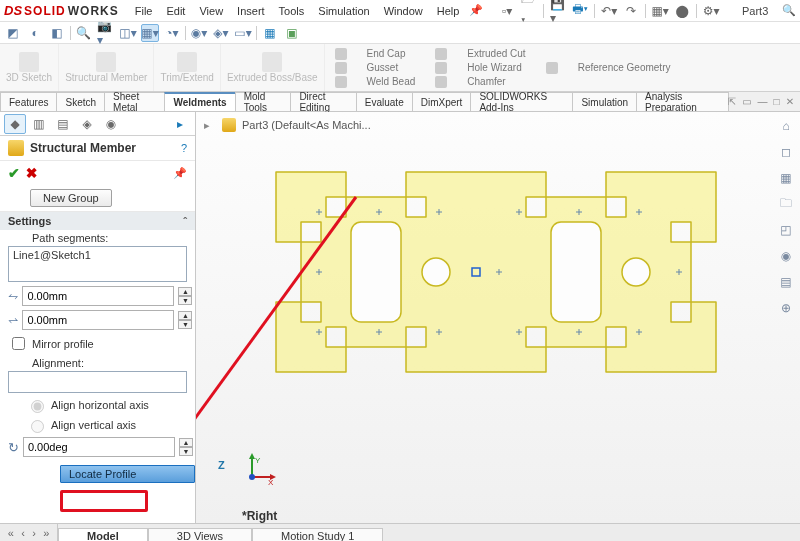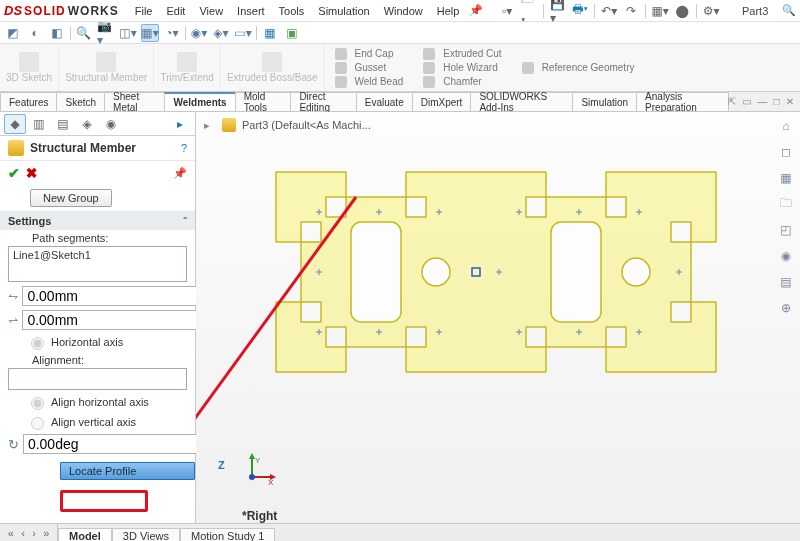--- a/index.html
+++ b/index.html
@@ -24,21 +24,21 @@
   .tb2 { height:22px; display:flex; align-items:center; gap:4px; padding:0 4px; border-bottom:1px solid #e0e0e0;}
   .tb2 .ic { width:18px; height:18px; display:inline-flex; align-items:center; justify-content:center; font-size:12px; color:#5a7aa0;}
   .hl { background:#d0e6f8; border:1px solid #7ab3e0; border-radius:2px;}
 
   
   .ribbon { height:48px; display:flex; align-items:center; border-bottom:1px solid #d0d0d0; background:#f7f7f7;}
   .ribgroup { display:flex; flex-direction:column; align-items:center; justify-content:center; height:100%; padding:0 6px; color:#888; font-size:10px; border-right:1px solid #e6e6e6;}
   .ribgroup.dis { opacity:.55;}
   .ribcmds { display:flex; flex-direction:column; gap:2px; padding:0 10px; height:100%; justify-content:center; color:#777;}
   .ribrow { display:flex; gap:12px; align-items:center;}
-  .ribrow .cmd { display:flex; align-items:center; gap:8px; font-size:10px;}
+  .ribrow .cmd { display:flex; align-items:center; gap:20px; font-size:10px;}
   .cmd .ci { width:12px; height:12px; background:#ccc; border-radius:2px;}
 
   
   .tabs { display:flex; height:20px; background:#f0f0f0; border-bottom:1px solid #c8c8c8; align-items:stretch; font-size:10px;}
   .tab { padding:2px 8px; border:1px solid #c8c8c8; border-bottom:none; background:#fafafa; margin-right:-1px; cursor:default; display:flex; align-items:center;}
   .tab.active { background:#fff; font-weight:bold; border-top:2px solid #5a8ec0;}
   .tabs .right { margin-left:auto; display:flex; gap:6px; padding-right:6px; align-items:center; color:#888;}
 
   
   .main { display:flex; height: calc(541px - 22px - 22px - 48px - 20px - 18px); position:relative;}
@@ -55,21 +55,21 @@
   .cancel { color:#c00; font-weight:bold; font-size:14px;}
   .pushpin { margin-left:auto; color:#888;}
   .newgroup-row { padding:4px 30px; border-bottom:1px solid #e8e8e8;}
   .btn { border:1px solid #a0a0a0; background:linear-gradient(#fdfdfd,#eaeaea); padding:2px 12px; border-radius:2px; font-size:11px; cursor:default; display:inline-block;}
   .section-head { background:#e8ecef; padding:3px 8px; font-weight:bold; display:flex; align-items:center;}
   .section-head .chev { margin-left:auto; color:#666;}
   .lbl { padding:2px 8px 0 8px; font-size:11px; color:#333;margin-left:24px;}
   .listbox { margin:2px 8px; border:1px solid #9ab; background:#fff; height:36px; padding:2px 4px; font-size:11px; overflow:hidden;}
   .spinrow { display:flex; align-items:center; gap:4px; padding:2px 8px;}
   .spinrow .sic { width:18px; font-size:13px; color:#5a7aa0; text-align:center;}
-  .spinrow input { flex:1; border:1px solid #b0b0b0; height:16px; font-size:14px; padding:9px 4px;}
+  .spinrow input { flex:1; border:1px solid #b0b0b0; height:16px; font-size:11px; padding:9px 4px;}
   .spinbtns { display:flex; flex-direction:column; }
   .spinbtns div { width:14px; height:9px; border:1px solid #b0b0b0; font-size:7px; line-height:7px; text-align:center; background:#f4f4f4;}
   .chkrow { display:flex; align-items:center; gap:4px; padding:2px 8px;}
   .radio-indent { padding-left:26px;}
   .locate { margin:6px 0 6px 60px; display:inline-block; padding:2px 8px; border:1px solid #1a6fbf; background:linear-gradient(#8fc3ef,#5a9edb); color:#102a40; font-size:11px; border-radius:1px;}
   .locate-box { position:absolute; left:60px; top:490px; width:88px; height:22px; border:3px solid #e01020; border-radius:2px; pointer-events:none;}
 
   
   .canvas { flex:1; position:relative; background:linear-gradient(#fdfdfd,#f0f0f0); overflow:hidden;}
   .crumb { position:absolute; left:8px; top:6px; display:flex; align-items:center; gap:6px; font-size:11px; color:#555;}
@@ -83,21 +83,21 @@
 
   
   .arrow-svg { position:absolute; left:0; top:0; width:100%; height:100%; pointer-events:none;}
 
   
   .profile { position:absolute; left:60px; top:40px; width:480px; height:240px;}
   .profile svg { width:100%; height:100%;}
 
   
   .btabs { height:18px; display:flex; align-items:stretch; background:#ececec; border-top:1px solid #c8c8c8; font-size:11px;}
-  .btab { padding:1px 10px; border:1px solid #c8c8c8; border-bottom:none; background:#fafafa; margin-top:4px;}
+  .btab { padding:1px 28px; border:1px solid #c8c8c8; border-bottom:none; background:#fafafa; margin-top:4px;}
   .btab.active { background:#fff; font-weight:bold;}
   .btabs .nav { width:58px; display:flex; align-items:center; justify-content:space-around; color:#666; border-right:1px solid #c8c8c8; padding:0 4px;}
 </style>
 </head>
 <body>
 
 <div class="titlebar">
   <div class="logo">
     <span class="ds">DS</span>
     <span class="solid">SOLID</span>
@@ -281,24 +281,24 @@
         </div>
     </div>
     <div class="spinrow">
       <span class="sic">⥋</span>
       <input value="0.00mm" style="">
       <div class="spinbtns">
           <div>▲</div>
           <div>▼</div>
         </div>
     </div>
-    <div class="chkrow radio-indent">
-        <input type="radio" checked="" disabled="" style="">
-        <span>Horizontal axis</span>
-      </div>
+    <div class="chkrow">
+      <input type="checkbox" style="">
+      <span>Mirror profile</span>
+    </div>
     <div class="lbl">Alignment:</div>
     <div class="listbox" style="height:22px"></div>
     <div class="chkrow radio-indent">
         <input type="radio" checked="" disabled="" style="">
         <span>Align horizontal axis</span>
       </div>
     <div class="chkrow radio-indent">
         <input type="radio" disabled="" style="">
         <span>Align vertical axis</span>
       </div>

